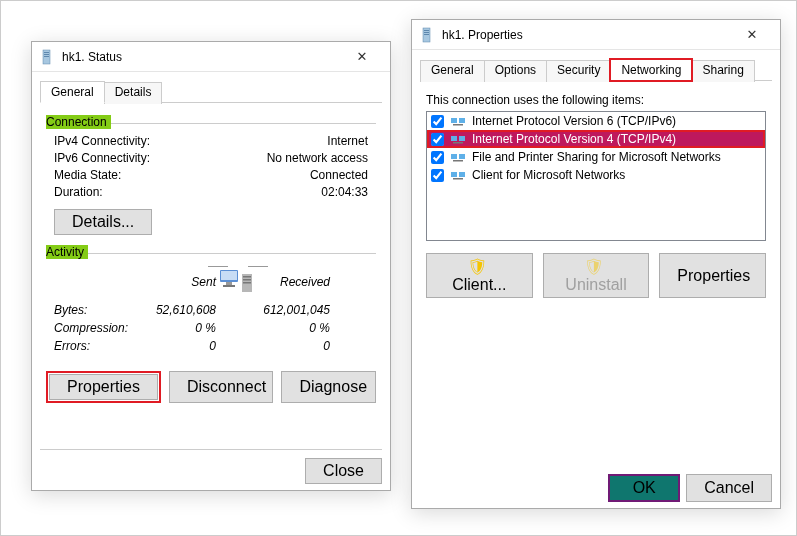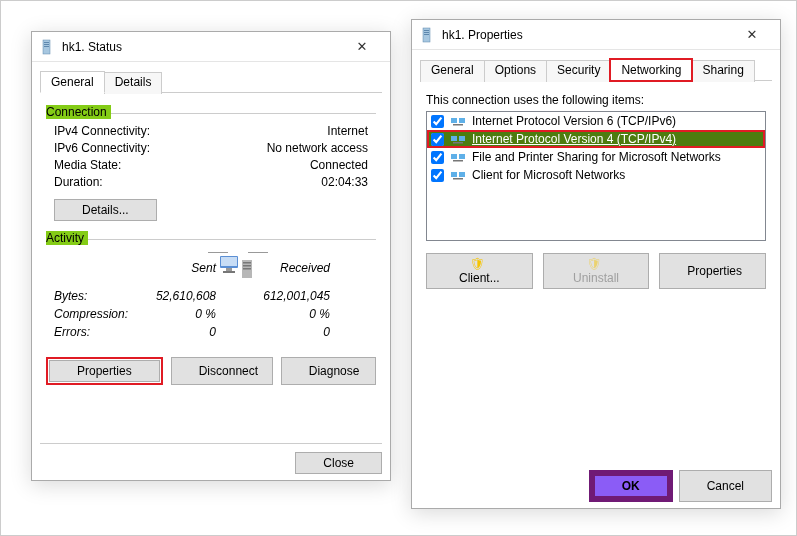--- a/index.html
+++ b/index.html
@@ -12,21 +12,21 @@
       position: relative;
       color: #000;
       border: 1px solid #ccc;
     }
     .dialog {
       position: absolute;
       background: #fff;
       border: 1px solid #aaa;
       box-shadow: 0 4px 20px rgba(0,0,0,0.15);
     }
-    .dialog.status { left: 30px; top: 30px; width: 360px; height: 450px; }
+    .dialog.status { left: 30px; top: 40px; width: 360px; height: 450px; }
     .dialog.properties { left: 410px; top: 18px; width: 370px; height: 490px; }
     .titlebar {
       display: flex;
       align-items: center;
       height: 30px;
       padding: 0 8px;
       border-bottom: 1px solid #e5e5e5;
       background: #fff;
     }
     .titlebar .icon { width: 16px; height: 16px; margin-right: 6px; }
@@ -50,27 +50,27 @@
     .tab.active { background: #fff; border-bottom: 1px solid #fff; z-index: 2; }
     .tab.inactive { background: #f7f7f7; top: 2px; padding-top: 2px; padding-bottom: 2px; }
     .tab.highlight-red { outline: 2px solid #e01b24; outline-offset: -1px; }
     .content { padding: 12px 14px; }
     .group-label { margin-bottom: 2px; padding-right:4px; background:#84cc16; display:inline-block; position:relative; z-index:1;}
     .group-line { border-top: 1px solid #ccc; margin-top: -8px; margin-bottom: 10px;}
     .kv-row { display: flex; justify-content: space-between; margin: 3px 8px; }
     .btn {
       border: 1px solid #adadad;
       background: #e1e1e1;
-      padding: 3px 27px;
+      padding: 3px 17px;
       min-width: 75px;
       cursor: pointer;
       font-family: inherit;
-      font-size: 12px;
-    }
-    .btn.primary { border: 6px solid #701a75; background:#8b5cf6;font-weight:bold; }
+      font-size: 16px;
+    }
+    .btn.primary { border: 2px solid #701a75; background:#0f766e; }
     .btn:disabled { color: #a0a0a0; cursor: default; }
     .highlight-red-box { border: 2px solid #e01b24; padding: 1px; display: inline-block;}
     .activity {
       display: grid;
       grid-template-columns: 90px 70px 40px 70px;
       gap:4px 2px;
       align-items: center;
       margin: 0 8px;
       font-style: italic;
     }
@@ -85,21 +85,21 @@
       border-top:1px solid #ccc; padding-top:8px;
     }
     .properties .dlg-buttons { border-top:none;}
     .items-list {
       border: 1px solid #828790;
       height: 130px;
       background: #fff;
       overflow:hidden;
     }
     .list-item { display:flex; align-items:center; padding: 1px 4px; gap:6px;}
-    .list-item.selected { background: #4d7c0f; color:#fff;text-decoration:underline;}
+    .list-item.selected { background: #be185d; color:#fff;}
     .list-item.highlight-red { outline: 2px solid #e01b24; outline-offset:-2px; position:relative; z-index:2;}
     .small-icon { width:16px; height:16px; display:inline-flex; align-items:center; justify-content:center;}
     .desc-box {
       border: 1px solid #ccc;
       padding: 10px 8px;
       margin-top:4px;
       min-height:76px;
       position:relative;
     }
     .desc-label {

